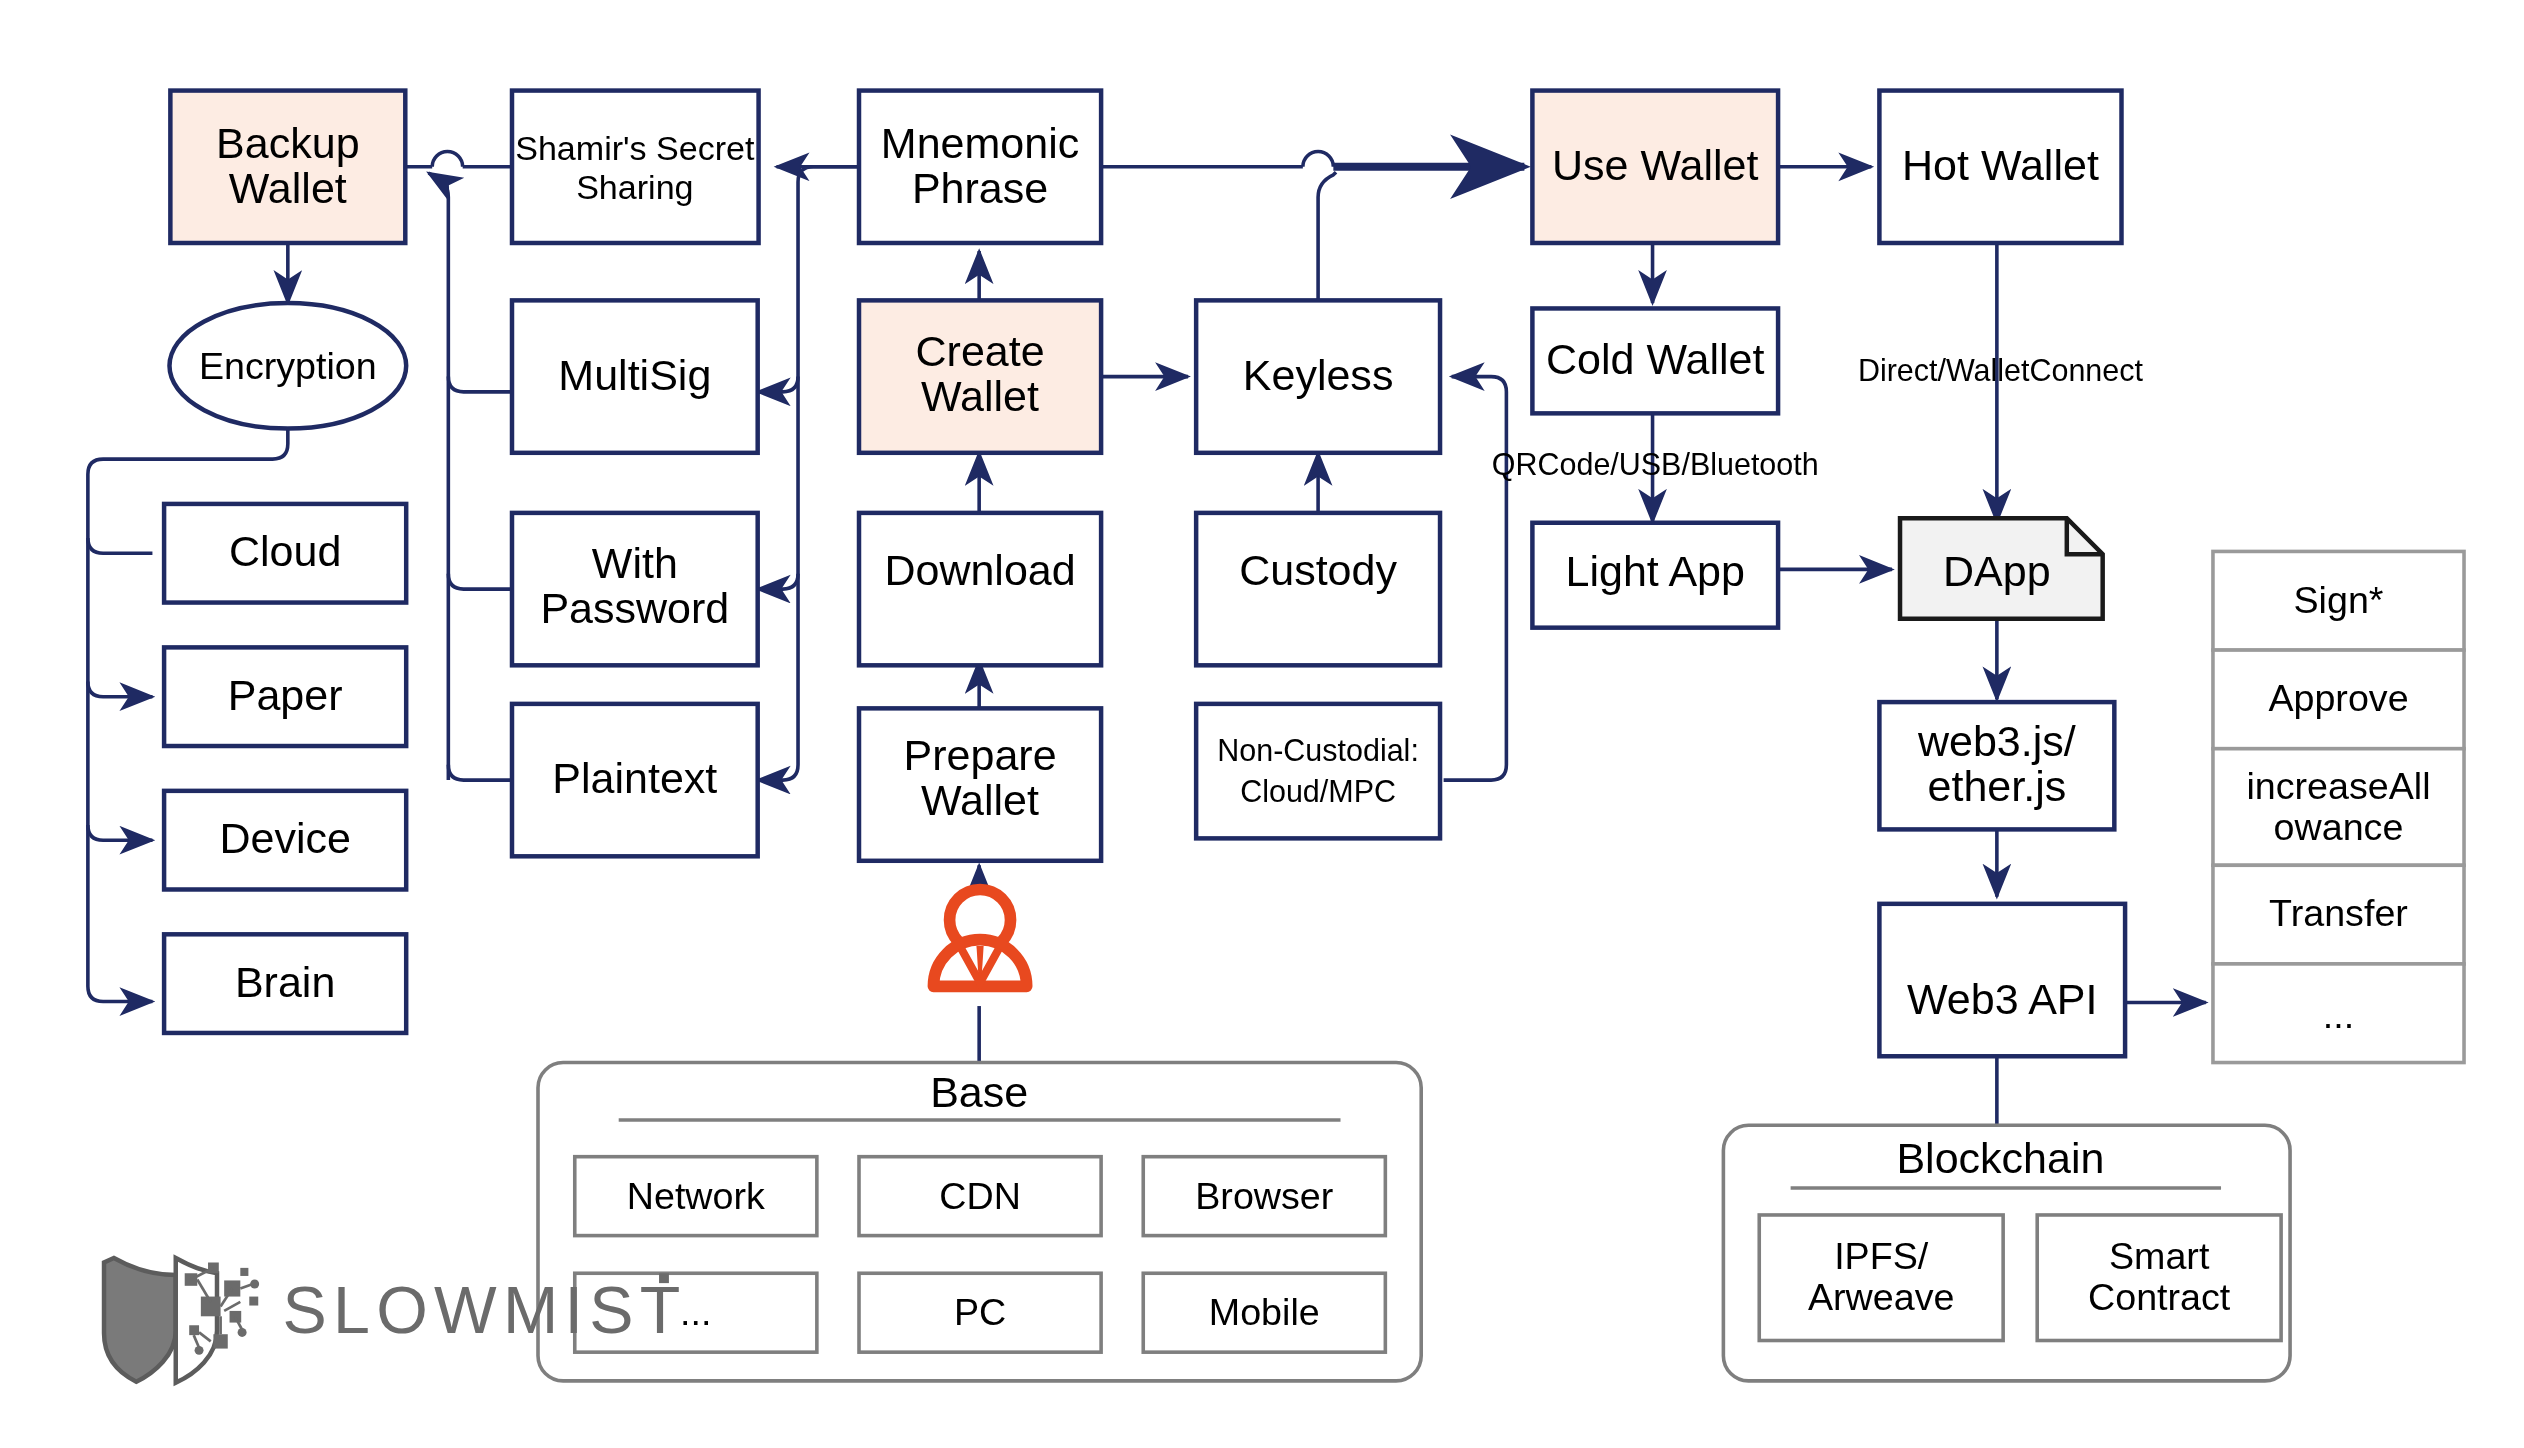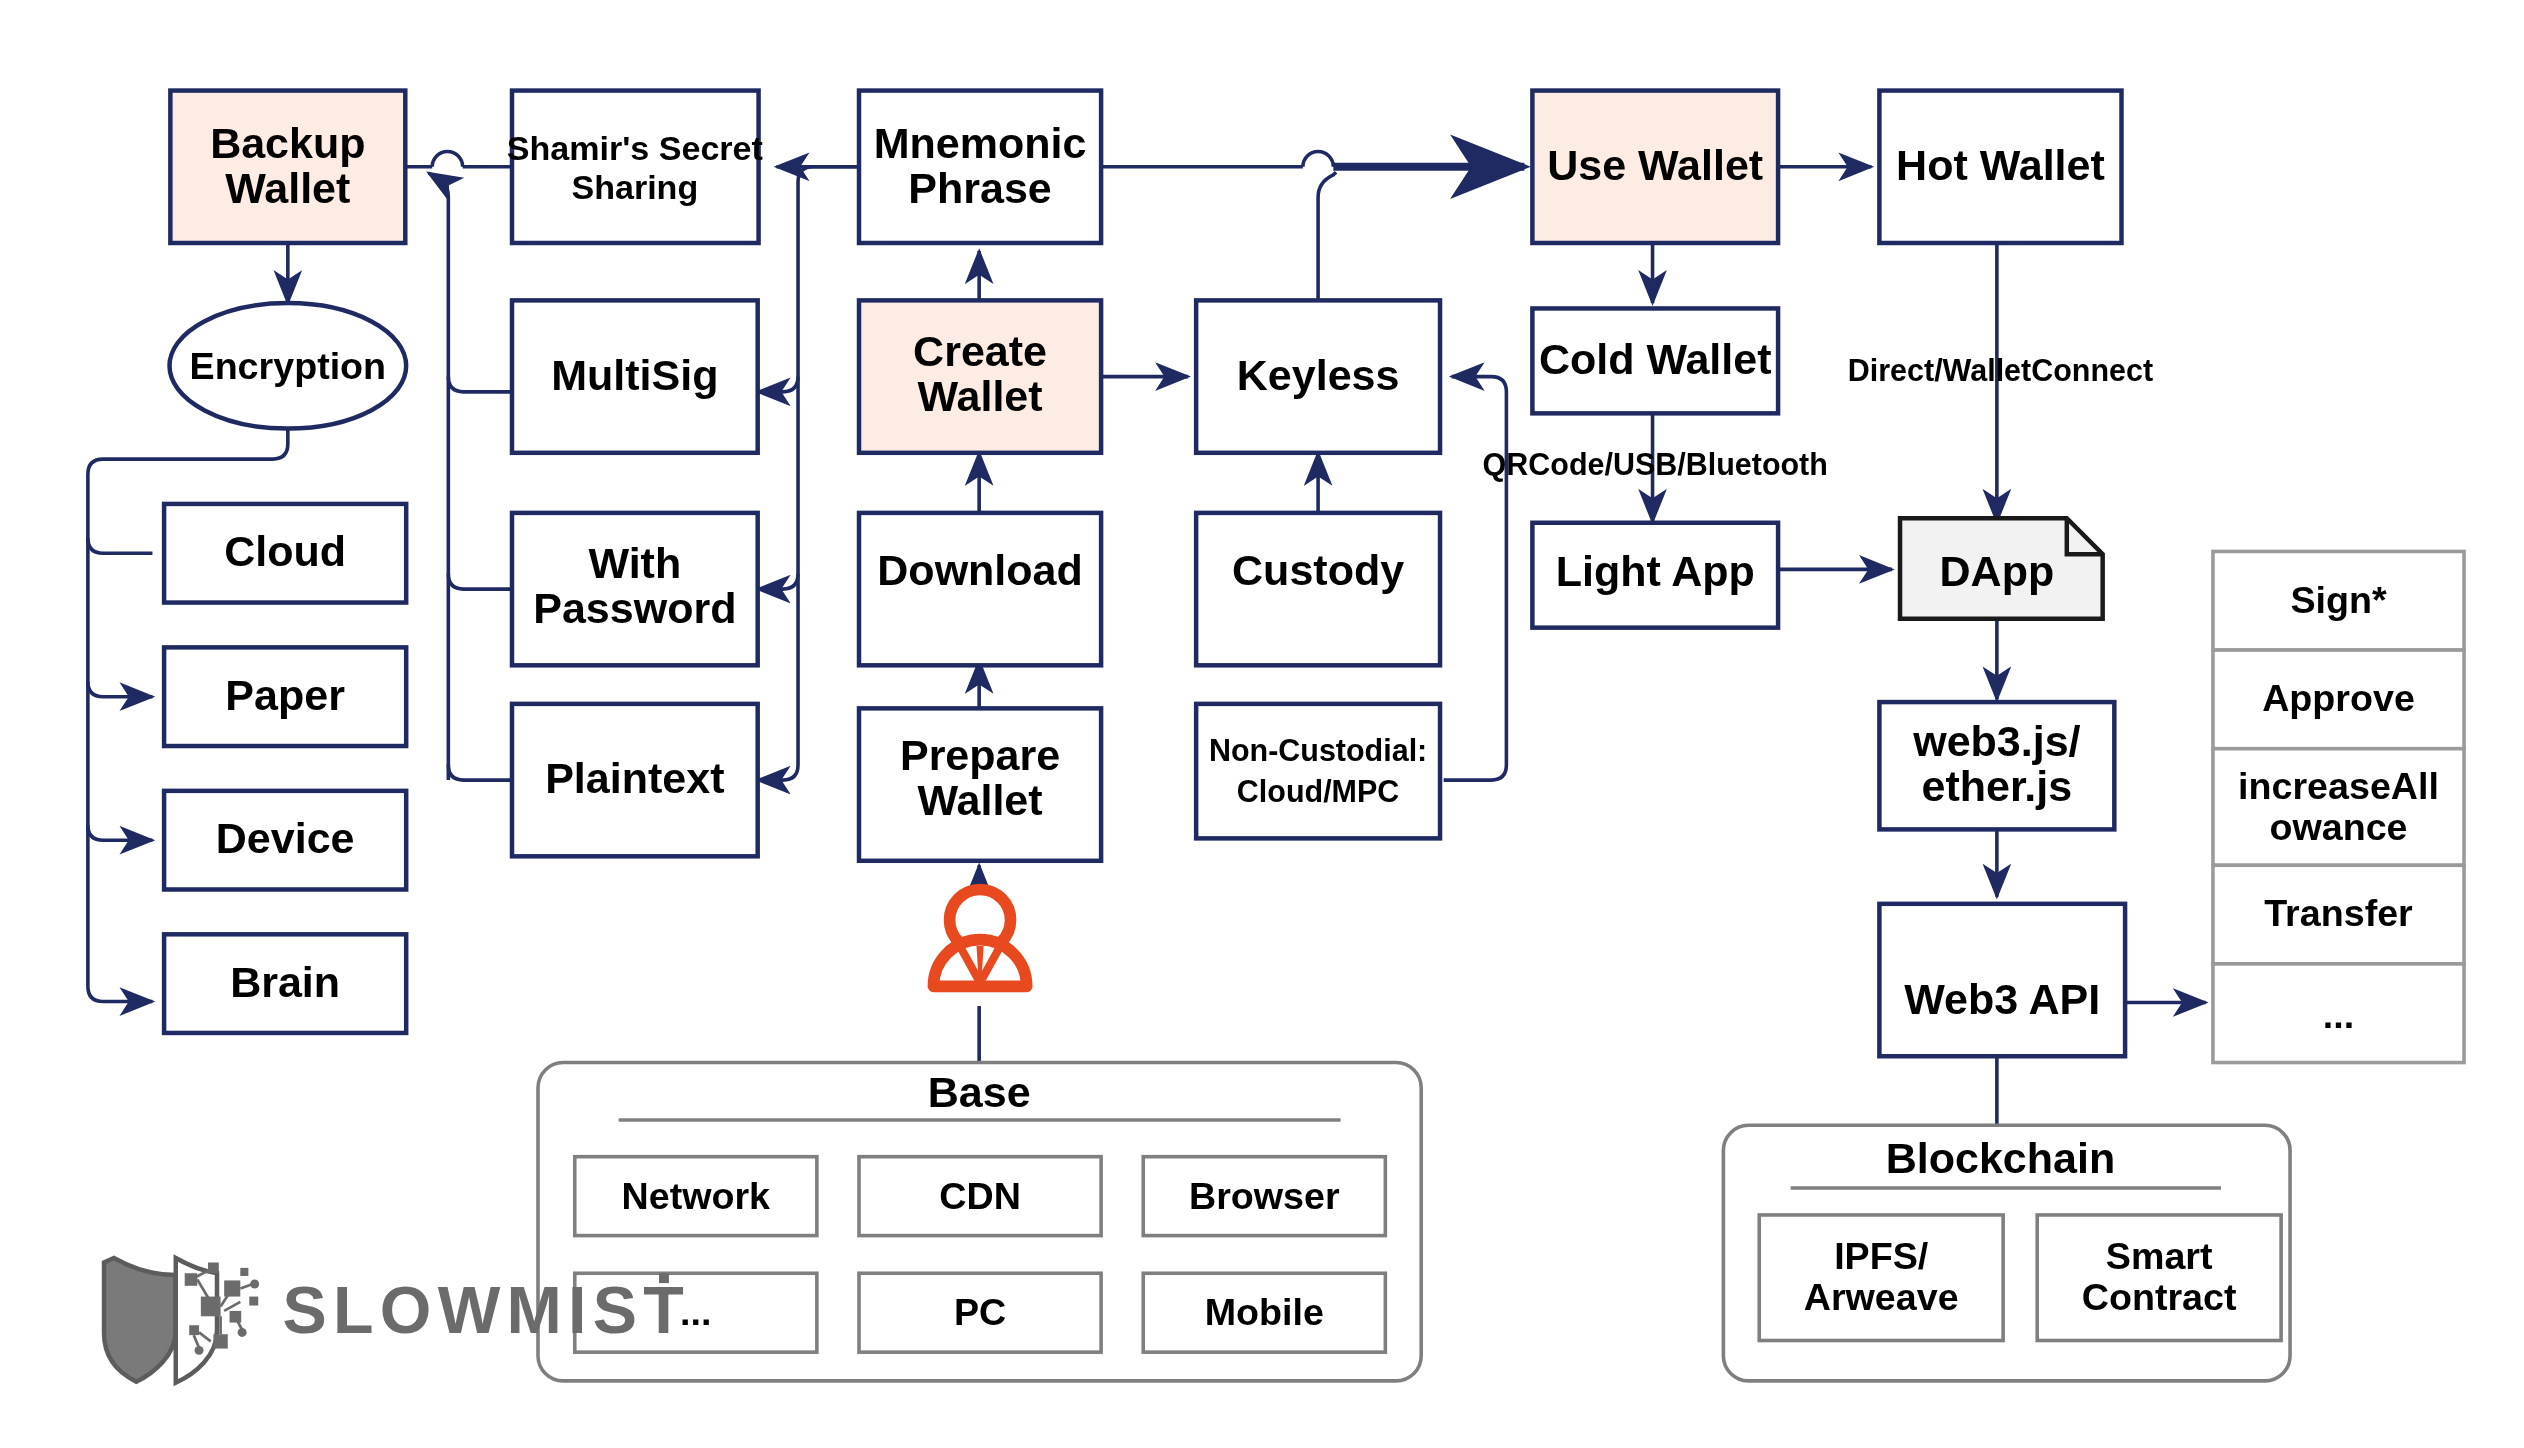--- a/index.html
+++ b/index.html
@@ -1,17 +1,17 @@
 <!DOCTYPE html>
 <html style="font-size:14.3px"><head>
 <meta charset="utf-8">
 <style>
   html,body{margin:0;padding:0;background:#ffffff;}
   body{width:2525px;height:1449px;font-family:"Liberation Sans",sans-serif;overflow:hidden;}
-  #stage{position:relative;width:2525px;height:1449px;background:#fff;font-weight:bold;}
+  #stage{position:relative;width:2525px;height:1449px;background:#fff;}
   svg{display:block;}
   .nd-txt{font-family:"Liberation Sans",sans-serif;fill:#000;text-anchor:middle;dominant-baseline:middle;}
   .t48{font-size:48px;}
   .t42{font-size:42px;}
   .t38{font-size:38px;}
   .t34{font-size:34px;}
   .edgelbl{font-family:"Liberation Sans",sans-serif;fill:#000;font-size:34px;text-anchor:middle;}
 </style>
 </head>
 <body>

